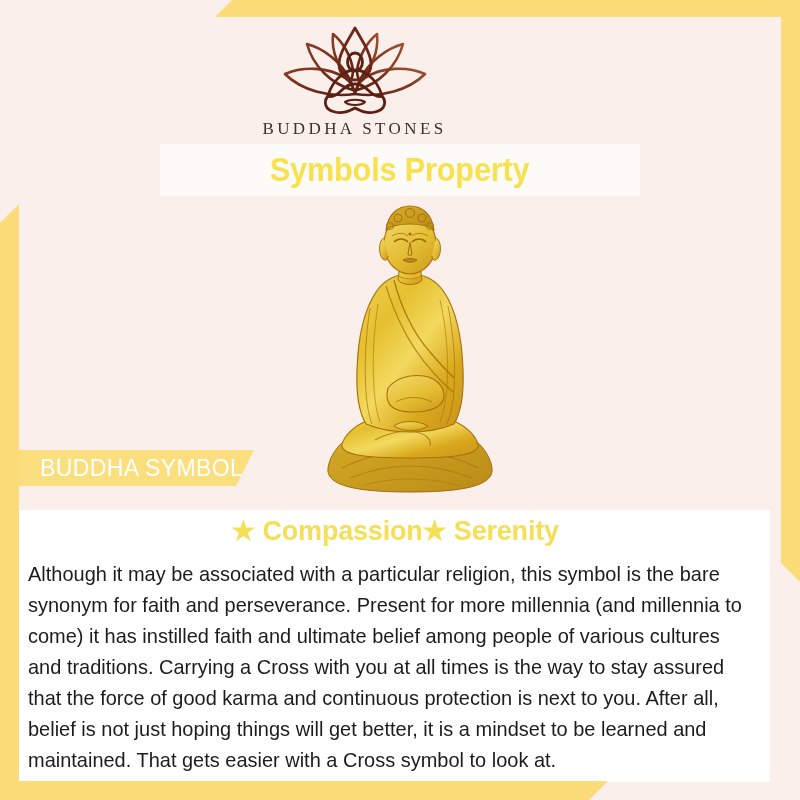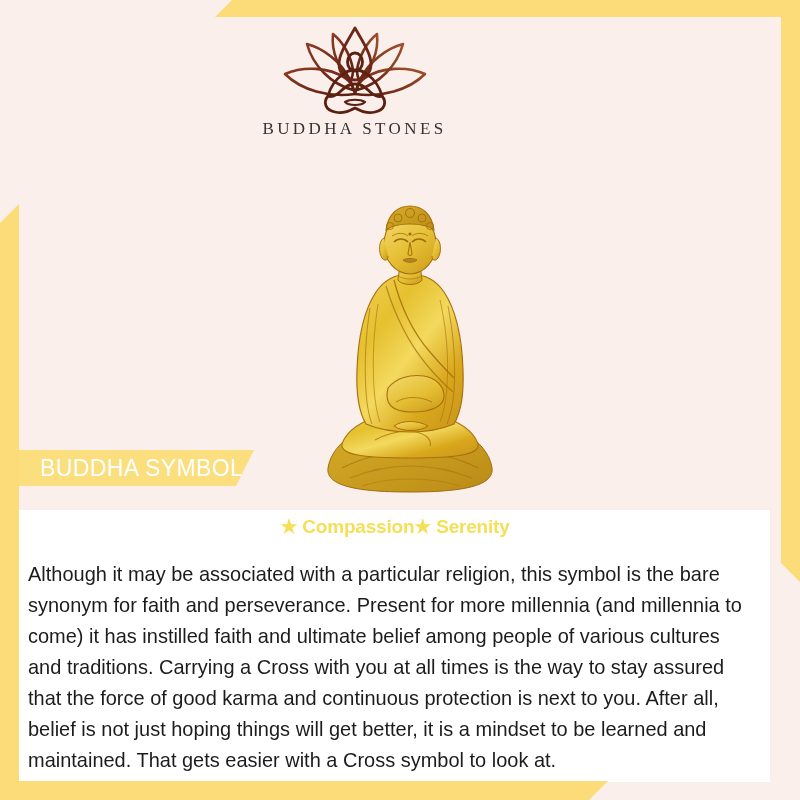--- a/index.html
+++ b/index.html
@@ -150,21 +150,21 @@
   }
 
   
   .subheading {
     position: absolute;
     left: 0;
     top: 515px;
     width: 790px;
     text-align: center;
     font-family: "Liberation Sans Narrow", "Liberation Sans", sans-serif;
-    font-size: 19px;
+    font-size: 27px;
     font-weight: bold;
     color: #f5df56;
     letter-spacing: -0.2px;
     white-space: nowrap;
   }
 
   .body-copy {
     position: absolute;
     left: 28px;
     top: 558px;
@@ -229,20 +229,23 @@
                C73 72 68 76 63 74
                C65 66 70 58 78 52 Z" fill="none" stroke="#5c1f11" stroke-width="2.8" stroke-linejoin="round"></path>
 
       <path d="M63 74 C58 80 60 88 70 90 C78 92 84 89 90 86 C96 89 102 92 110 90 C120 88 122 80 117 74" fill="none" stroke="#5c1f11" stroke-width="2.8" stroke-linejoin="round"></path>
 
       <path d="M80 80 C85 77 95 77 100 80 C96 84 84 84 80 80 Z" fill="none" stroke="#5c1f11" stroke-width="2.2" stroke-linejoin="round"></path>
     </svg>
     <div class="logo-word">BUDDHA STONES</div>
   </div>
 
+  <div class="title-banner">
+    <div class="title-text">Symbols Property</div>
+  </div>
 
   <div class="buddha-wrap">
     <svg width="180" height="300" viewBox="0 0 180 300" fill="none">
       <defs>
         <linearGradient id="gold" x1="0.1" y1="0" x2="0.95" y2="1">
           <stop offset="0" stop-color="#f0cf52"></stop>
           <stop offset="0.25" stop-color="#e5c02f"></stop>
           <stop offset="0.5" stop-color="#f3d95e"></stop>
           <stop offset="0.75" stop-color="#d9a81c"></stop>
           <stop offset="1" stop-color="#c9961a"></stop>

